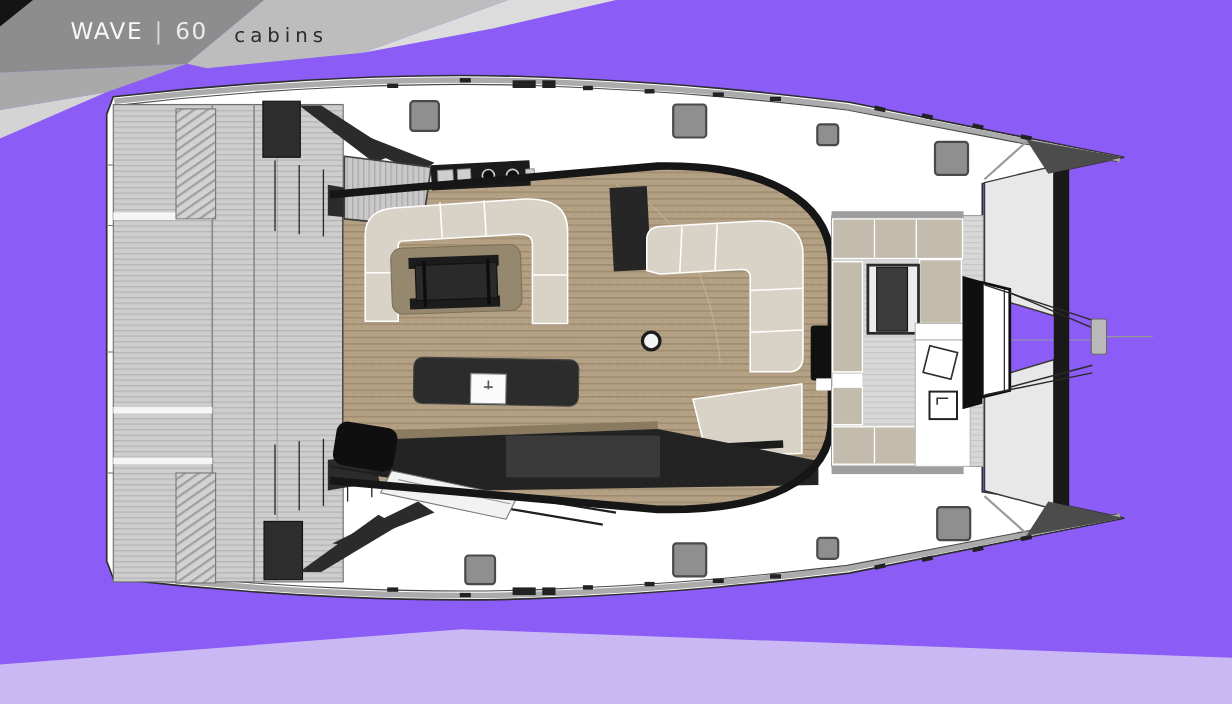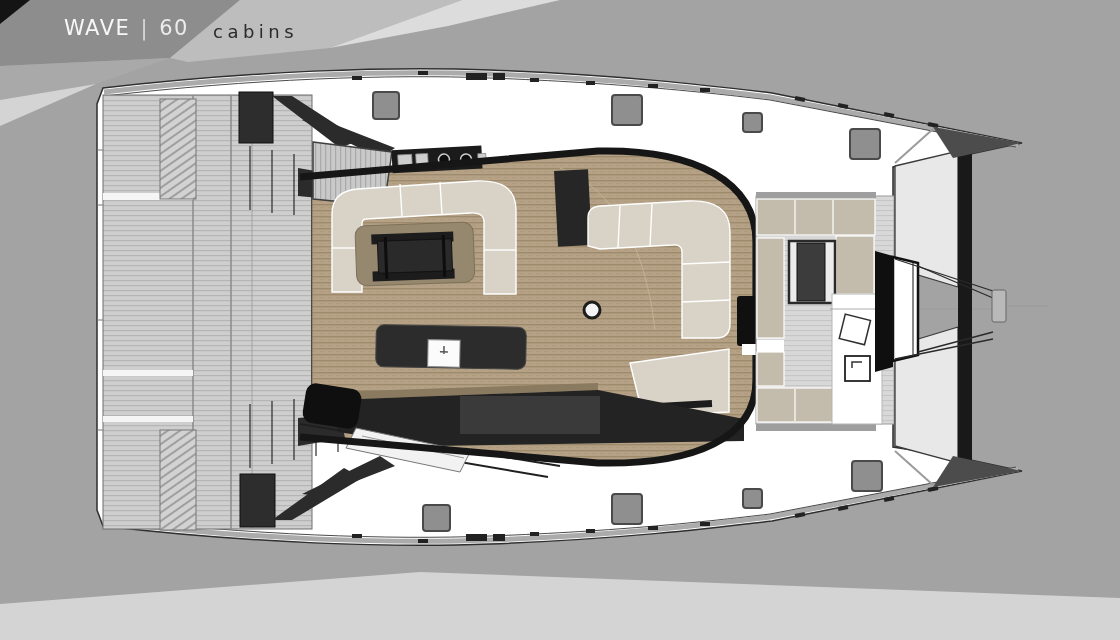--- a/index.html
+++ b/index.html
@@ -1,16 +1,16 @@
 <!DOCTYPE html>
 <html><head>
 <meta charset="utf-8">
 <style>
   html,body{margin:0;padding:0;background:#ffffff;}
-  .stage{width:1120px;height:640px;position:relative;overflow:hidden;background:#a3a3a3;
+  .stage{width:1120px;height:640px;position:relative;overflow:hidden;background:#8b5cf6;
          font-family:"DejaVu Sans",sans-serif;}
   svg{display:block;}
   .brand-text{font-family:"DejaVu Sans",sans-serif;font-size:21px;letter-spacing:1.5px;}
   .brand-main{fill:#f7f7f7;}
   .brand-sep{fill:#d8d8d8;}
   .brand-model{fill:#ececec;}
   .page-label-text{font-family:"DejaVu Sans",sans-serif;font-size:18px;letter-spacing:4.5px;fill:#2b2b2b;}
   .thinline{stroke:#4a4a4a;stroke-width:1;fill:none;}
 </style>
 </head>

